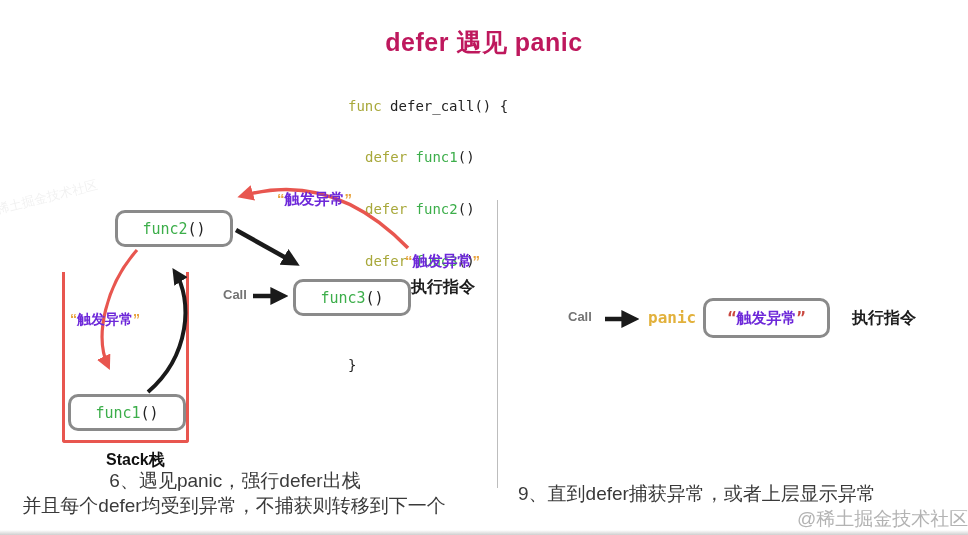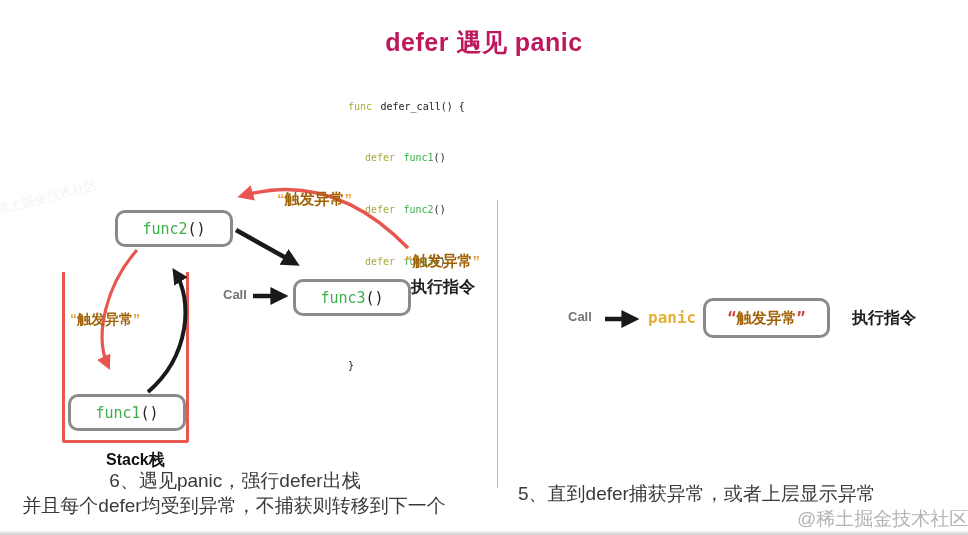--- a/index.html
+++ b/index.html
@@ -12,21 +12,21 @@
   
   .title {
     left:0; top:26px; width:100%; text-align:center;
     font-size:25px; font-weight:bold; color:#be185d; letter-spacing:0.5px;
   }
 
   
   .code {
     left:348px; top:63px;
     font-family:"DejaVu Sans Mono", monospace;
-    font-size:10px; line-height:17.3px; white-space:pre; color:#222;
+    font-size:14px; line-height:17.3px; white-space:pre; color:#222;
   }
   .code .line { height:17.3px; }
   .code .ind { padding-left:17px; }
   .tok-kw   { color:#a8a83a; }
   .tok-fn   { color:#3cae4a; }
   .tok-gold { color:#e2a53c; }
   .tok-red  { color:#e25653; }
   .tok-com  { color:#4081d0; }
   .sp { display:inline-block; width:8.4px; }
 
@@ -44,21 +44,21 @@
   .stackU {
     position:absolute; left:62px; top:272px; width:121px; height:168px;
     border-left:3.5px solid #e8564f; border-right:3.5px solid #e8564f;
     border-bottom:3.5px solid #e8564f; border-radius:0 0 3px 3px;
   }
   .stack-label { font-size:16px; font-weight:bold; color:#111; }
 
   
   .exc { font-weight:bold; font-size:15px; white-space:nowrap; }
   .exc .q { color:#e8a33d; }
-  .exc .t { color:#a16207;text-align:center; }
+  .exc .t { color:#6d28d9;text-align:center; }
   .exc.inbox .q { color:#c9473f; }
   .exc.small { font-size:14px; }
 
   .call-label { color:#737373; font-weight:bold; font-size:13px; }
   .exec-label { color:#1c1c1c; font-weight:bold; font-size:16px; }
   .panic-label {
     font-family:"DejaVu Sans Mono", monospace;
     color:#e2b13c; font-weight:bold; font-size:16px;
   }
 
@@ -160,17 +160,17 @@
 </svg>
 <div class="abs panic-label" style="left:648px; top:308px;">panic</div>
 
 <div class="fbox" style="left:703px; top:298px; width:121px; height:34px;">
   <span class="exc inbox"><span class="q">“</span><span class="t">触发异常</span><span class="q">”</span></span>
 </div>
 <div class="abs exec-label" style="left:852px; top:308px;">执行指令</div>
 
 <div class="abs caption center" style="left:0px; top:468px; width:470px;">6、遇见panic，强行defer出栈</div>
 <div class="abs caption center" style="left:0px; top:493px; width:468px;">并且每个defer均受到异常，不捕获则转移到下一个</div>
-<div class="abs caption" style="left:518px; top:481px;">5、直到defer捕获异常，或者上层显示异常</div>
+<div class="abs caption" style="left:518px; top:481px;">9、直到defer捕获异常，或者上层显示异常</div>
 
 <div class="abs watermark" style="left:797px; top:506px;">@稀土掘金技术社区</div>
 
 <div class="abs bottom-strip"></div>
 
 </body></html>

